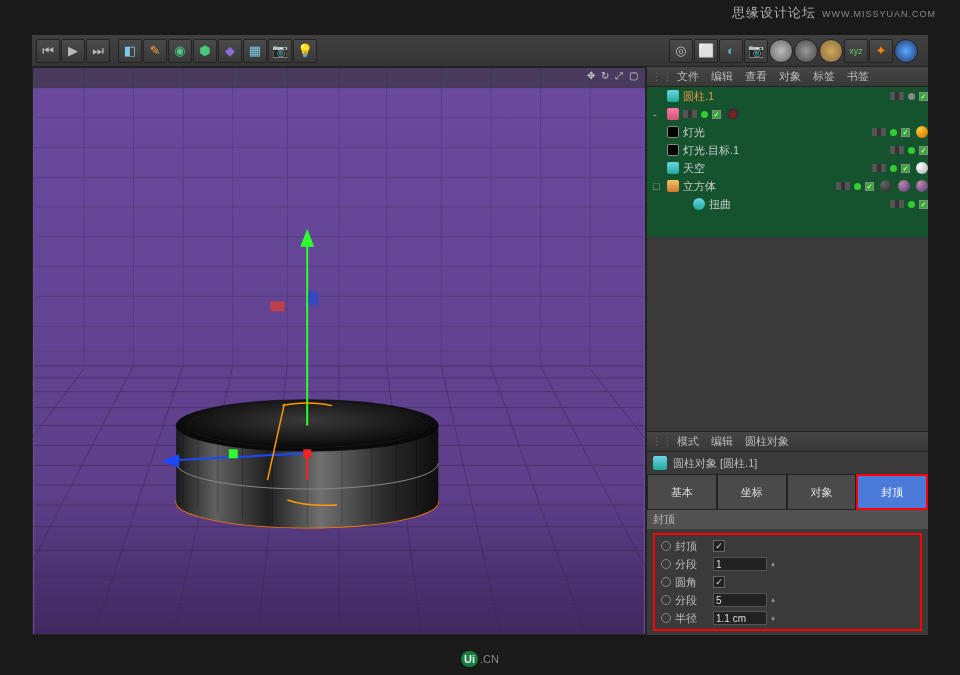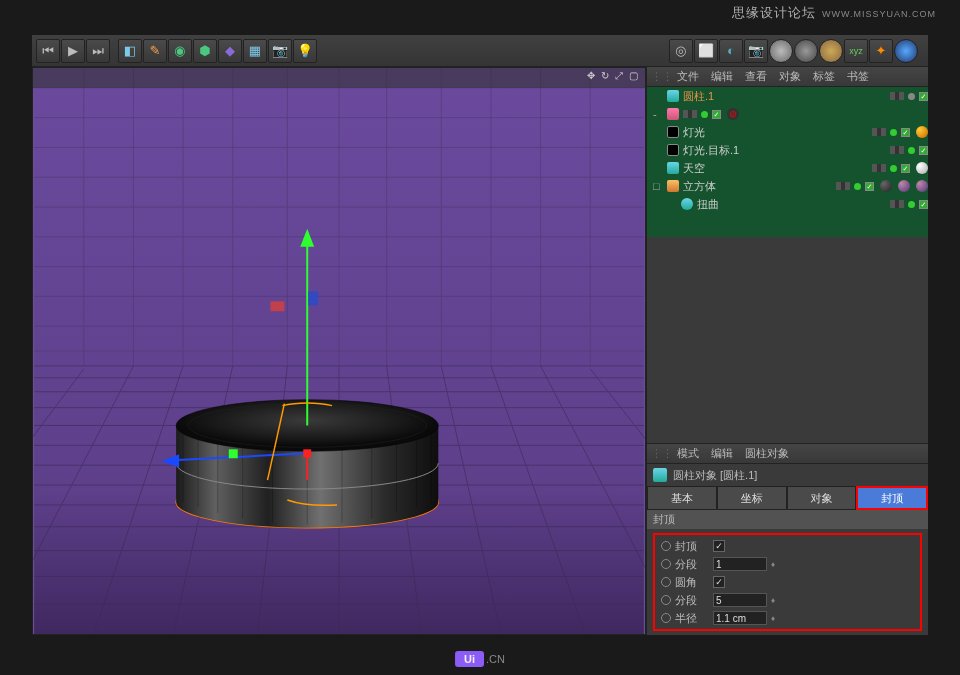--- a/index.html
+++ b/index.html
@@ -105,21 +105,21 @@
 .spacer { flex: 1; }
 
 .attr-panel {
   border-top: 1px solid #222;
 }
 .attr-title {
   height: 22px; display:flex; align-items:center; padding-left: 6px;
   background: #3a3a3a;
 }
 .attr-title .ticon { width:14px; height:14px; background: linear-gradient(#6bd4e8,#2a9); border-radius:2px; margin-right:6px;}
-.tabs { display:flex; height: 24px; }
+.tabs { display:flex; height: 36px; }
 .tab {
   flex:1; background: #4a4a4a; border:1px solid #222;
   display:flex; align-items:center; justify-content:center;
   font-size: 11px; color:#ddd;
 }
 .tab.active { background: #4a7bd8; color:#fff; border: 2px solid #ff0000; }
 .attr-section {
   padding: 4px 6px;
 }
 .sect-title {
@@ -139,21 +139,21 @@
 
 .red-box {
   border: 2px solid #ff0000;
   padding: 2px;
 }
 
 .footer-logo {
   position: absolute; bottom: 10px; left: 50%; transform: translateX(-50%);
   color: #888; font-size: 11px;
 }
-.footer-logo b { background:#8b5cf6; padding:2px 9px; border-radius:3px; color:#eee; margin-right:2px;}
+.footer-logo b { background:#15803d; padding:2px 3px; border-radius:8px; color:#eee; margin-right:2px;}
 
 .viewport svg { position:absolute; top:0; left:0; width:100%; height:100%; }
 </style>
 </head>
 <body>
 
 <div class="watermark">
   <span>思缘设计论坛</span><span class="sub">WWW.MISSYUAN.COM</span>
 </div>
 
@@ -323,21 +323,21 @@
             <span style="width:10px;color:#aaa">□</span>
             <div class="icon cube"></div>
             <span class="name">立方体</span>
             <div class="vis"></div>
             <div class="dot green"></div>
             <div class="chk">✓</div>
             <div class="tagball dark"></div>
             <div class="tagball purple"></div>
             <div class="tagball purple"></div>
           </div>
-          <div class="obj-row" style="padding-left: 20px;">
+          <div class="obj-row" style="padding-left: 32px;">
             <span style="width:10px"></span>
             <div class="icon bend"></div>
             <span class="name">扭曲</span>
             <div class="vis"></div>
             <div class="dot green"></div>
             <div class="chk">✓</div>
           </div>
         </div>
 
       <div class="spacer"></div>

